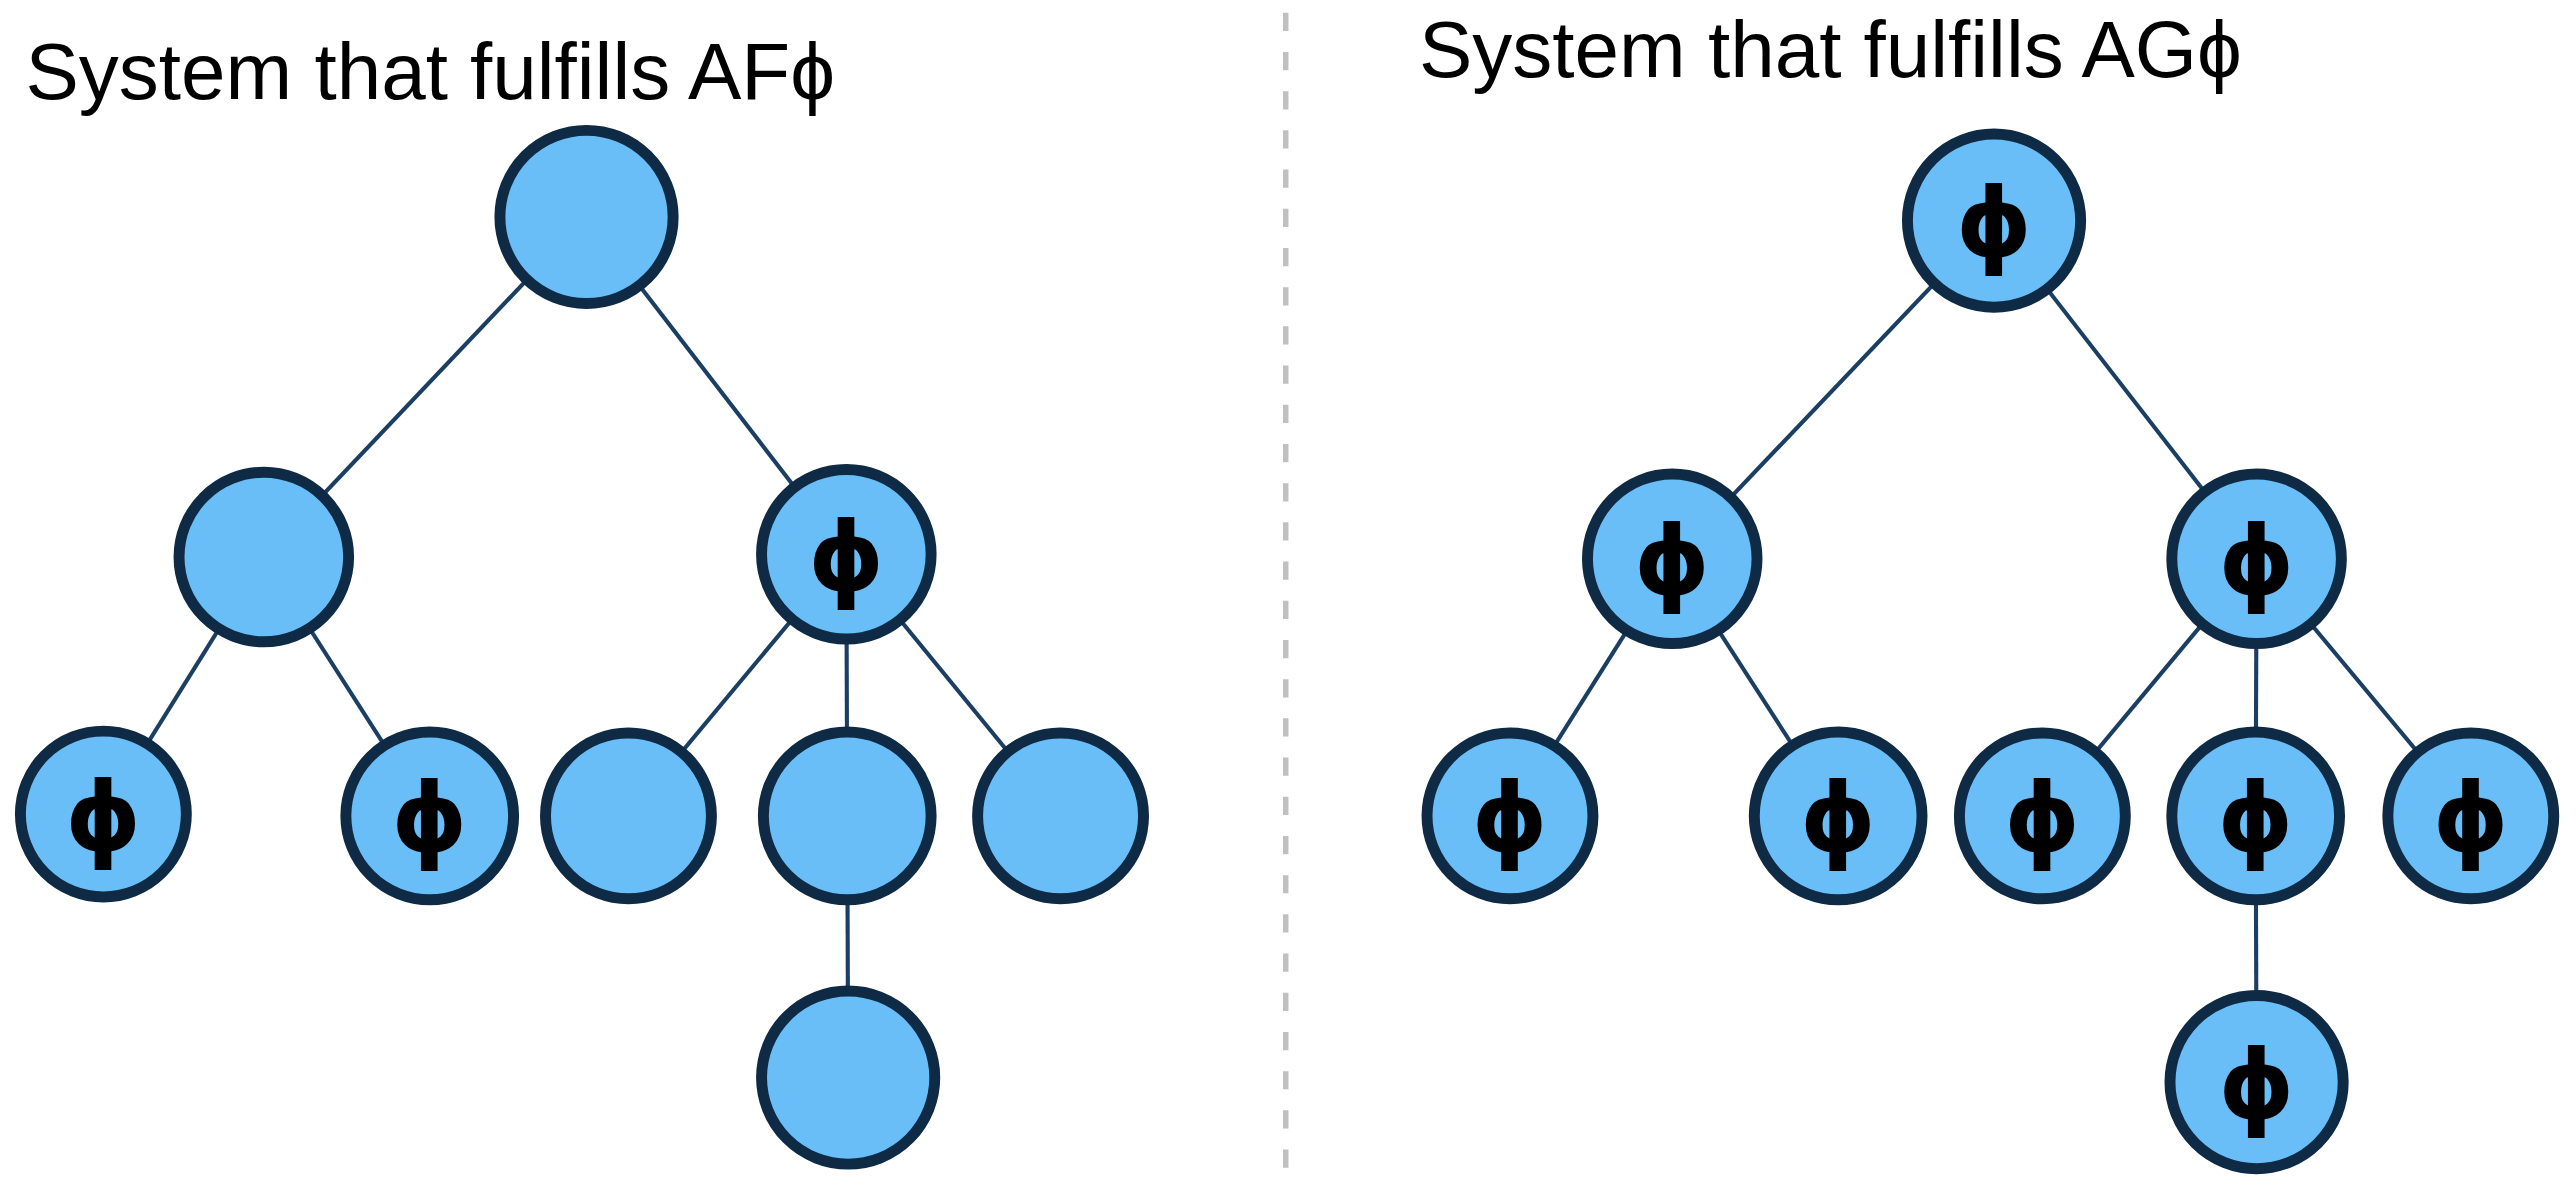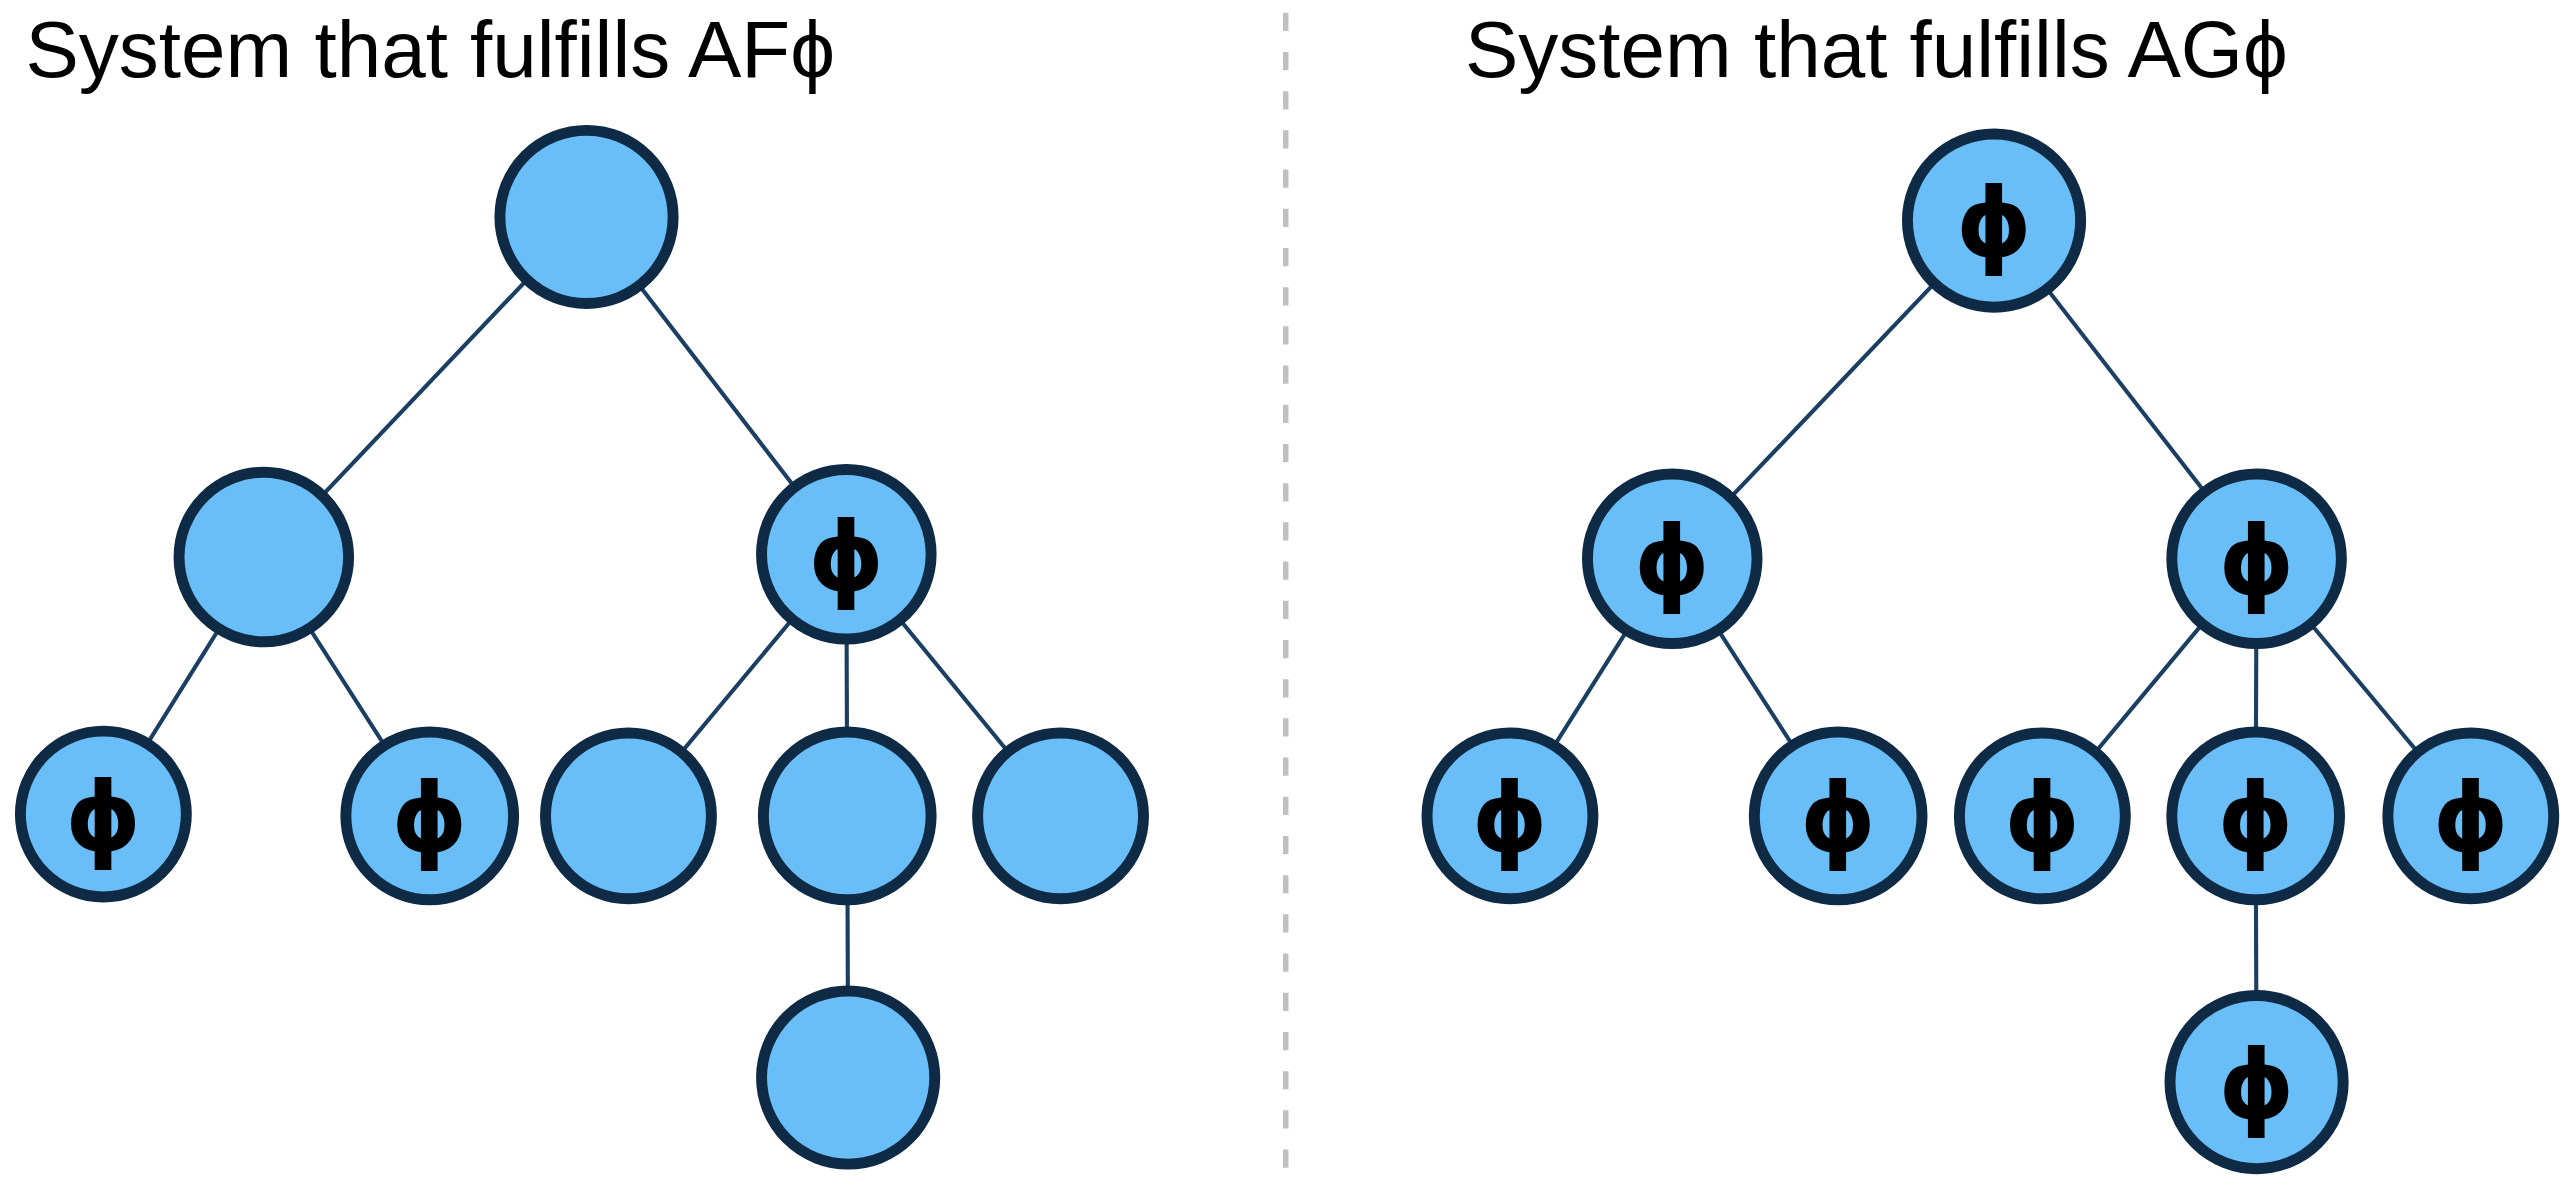--- a/index.html
+++ b/index.html
@@ -17,22 +17,22 @@
   }
   .panel-title {
     position: absolute;
     top: 3.6px;
     font-size: 80px;
     line-height: 1.15;
     color: #000000;
     white-space: nowrap;
     letter-spacing: 0;
   }
-  .panel-title.left  { left: 25.5px; }
-  .panel-title.right { left: 1465px; }
+  .panel-title.left  { left: 25.5px; margin-top: 22px; }
+  .panel-title.right { left: 1419px; }
   svg.diagram {
     position: absolute;
     left: 0;
     top: 0;
     width: 2576px;
     height: 1186px;
   }
   .node-label {
     font-family: "DejaVu Sans", sans-serif;
     font-weight: bold;

